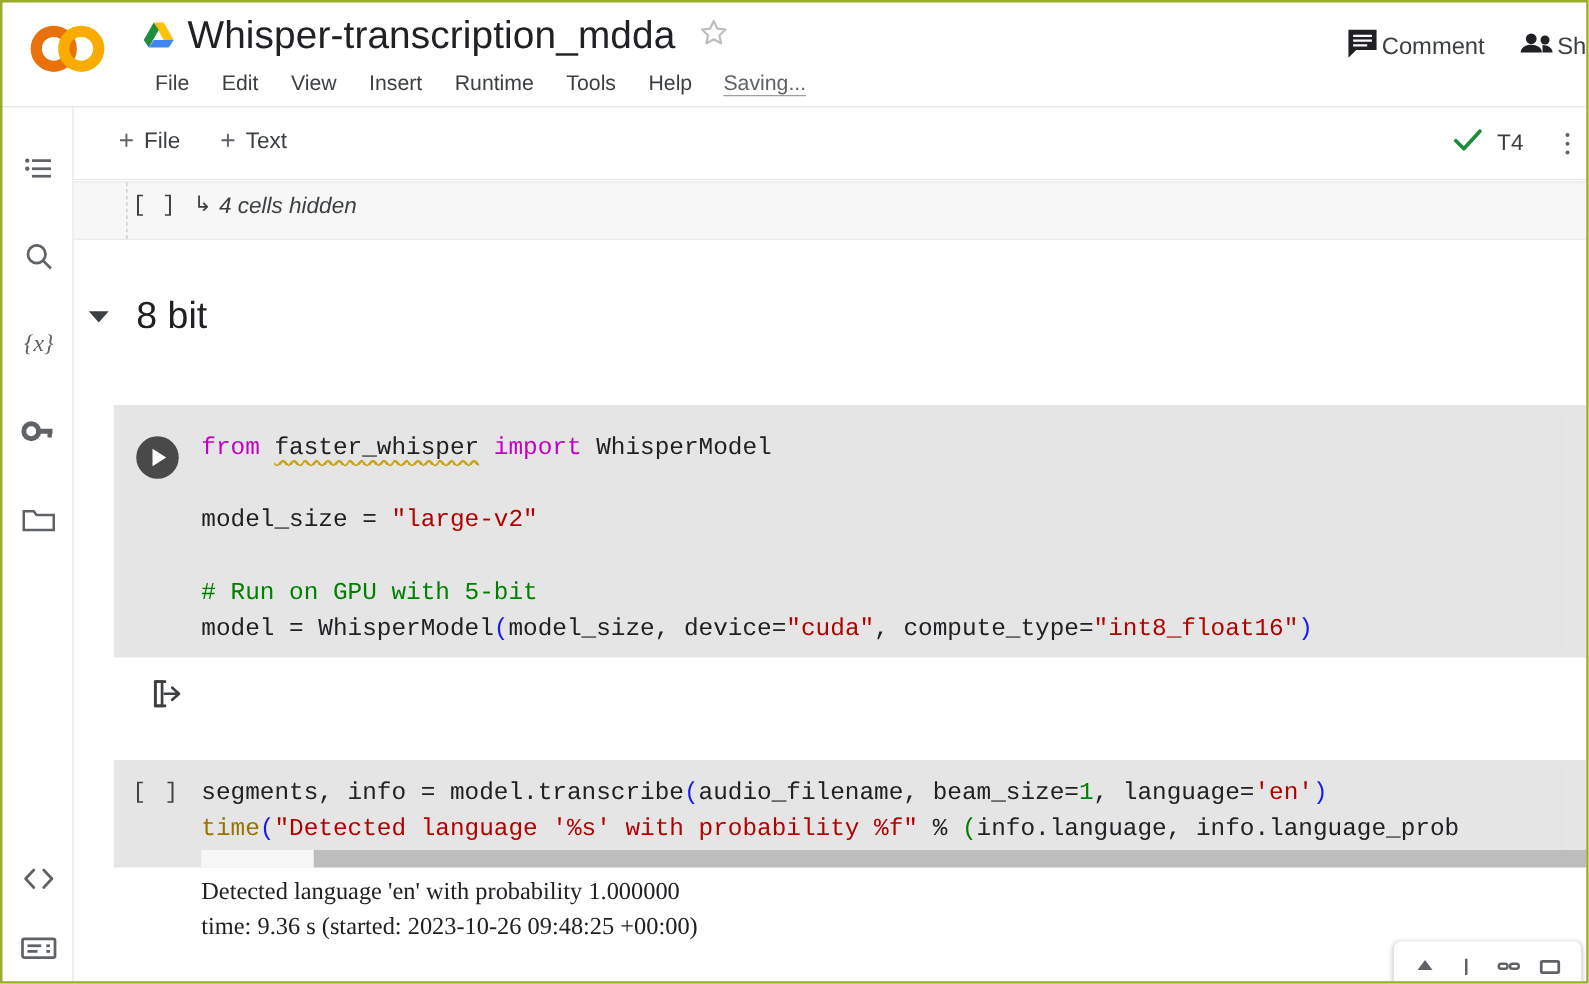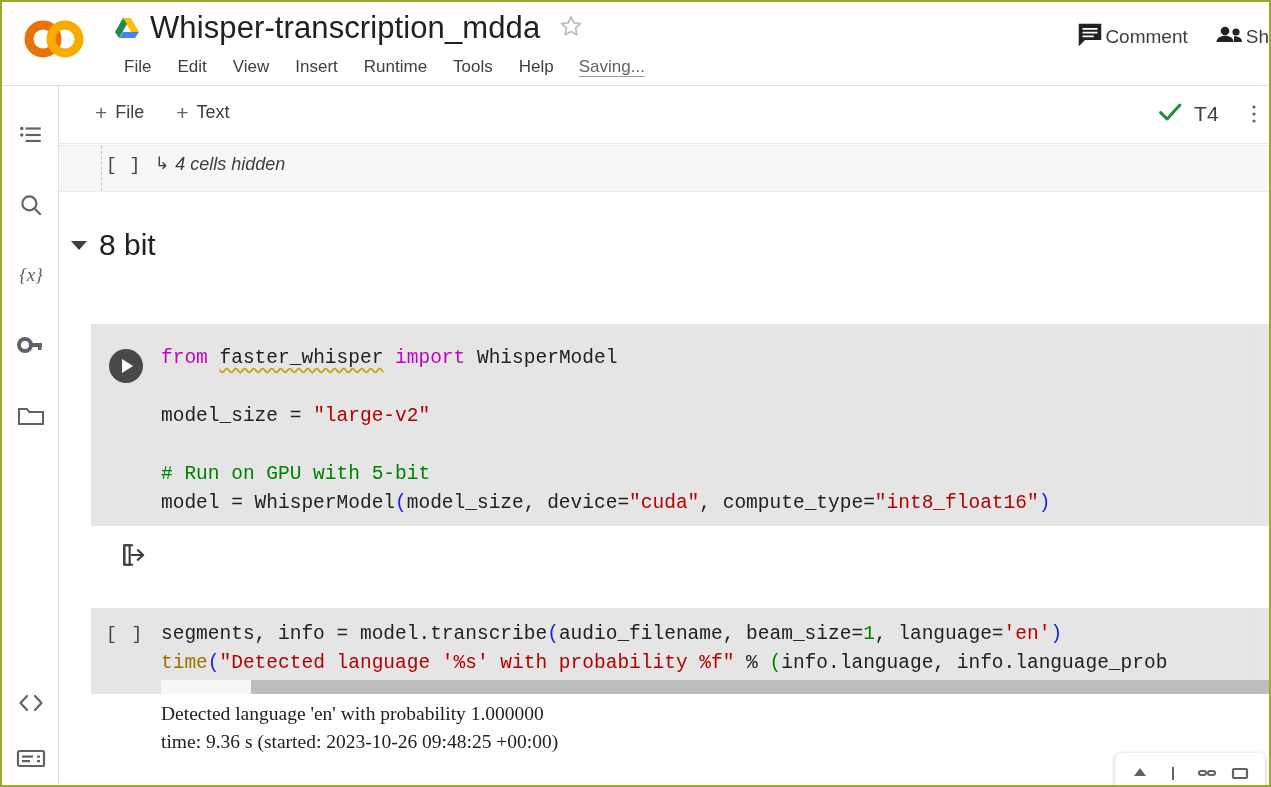--- a/index.html
+++ b/index.html
@@ -169,21 +169,21 @@
   .runtime-status {
     position: absolute;
     right: 6px;
     top: 12px;
     display: flex;
     align-items: center;
     gap: 10px;
   }
   .check-mark { width: 28px; height: 28px; }
   .accel-label {
-    font-size: 21px;
+    font-size: 18px;
     color: #3c4043;
     letter-spacing: .2px;
   }
   .menu-dots {
     width: 18px;
     height: 26px;
     margin-left: 16px;
     display:flex; align-items:center; justify-content:center;
     cursor:pointer;
   }
@@ -239,24 +239,24 @@
     font-size: 17px;
     font-style: normal;
     color: #3c4043;
     transform: translateY(-1px);
   }
 
   
   .section-header {
     position: absolute;
     left: 0;
-    top: 84px;
-    display: flex;
-    align-items: center;
-    gap: 12px;
+    top: 92px;
+    display: flex;
+    align-items: center;
+    gap: 22px;
     padding-left: 12px;
   }
   .caret {
     width: 0; height: 0;
     border-left: 8px solid transparent;
     border-right: 8px solid transparent;
     border-top: 9px solid #3c4043;
     cursor: pointer;
   }
   .section-title {

